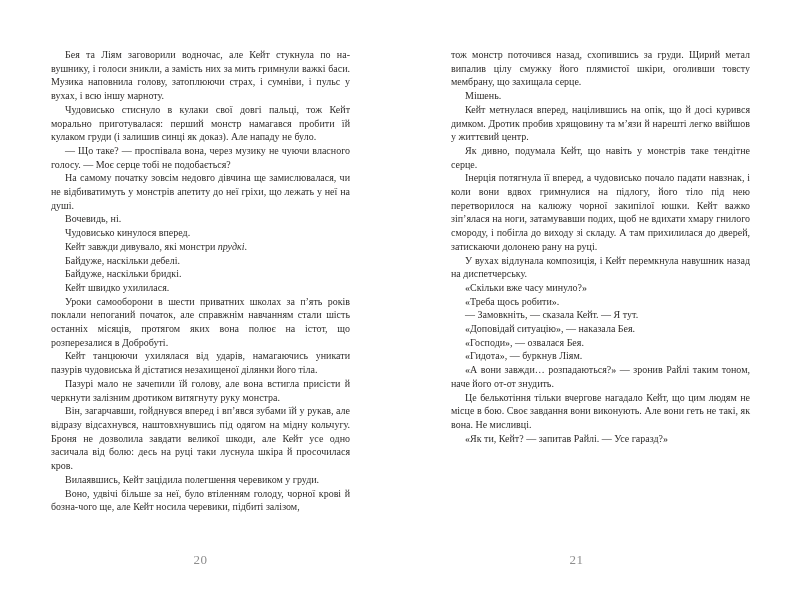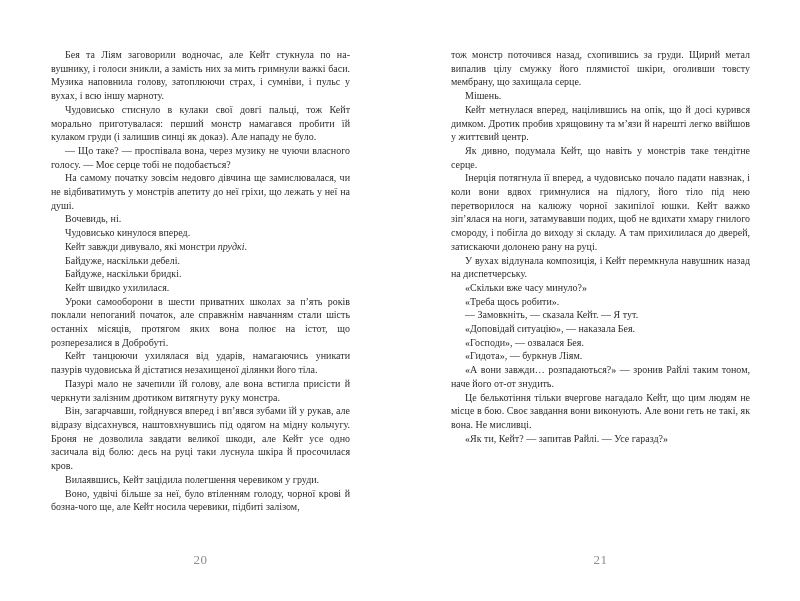--- a/index.html
+++ b/index.html
@@ -37,21 +37,21 @@
   .page-number {
     position: absolute;
     top: 552px;
     width: 299px;
     text-align: center;
     font-size: 13px;
     letter-spacing: 0.5px;
     color: #8d8d8d;
   }
   .page-number.left  { left: 51px; }
-  .page-number.right { left: 451px; }
+  .page-number.right { left: 427px; }
 </style>
 </head>
 <body>
 
 <div class="spread">
   <div class="page-text left">
       <p class="indent"><span>Бея та Ліям заговорили водночас, але Кейт стукнула по на­вушнику, і голоси зникли, а замість них за мить гримнули важ­кі баси. Музика наповнила голову, затоплюючи страх, і сумніви, і пульс у вухах, і всю іншу марноту.</span></p>
       <p class="indent"><span>Чудовисько стиснуло в кулаки свої довгі пальці, тож Кейт морально приготувалася: перший монстр намагався пробити їй кулаком груди (і залишив синці як доказ). Але нападу не було.</span></p>
       <p class="indent"><span>— Що таке? — проспівала вона, через музику не чуючи власно­го голосу. — Моє серце тобі не подобається?</span></p>
       <p class="indent"><span>На самому початку зовсім недовго дівчина ще замислювала­ся, чи не відбиватимуть у монстрів апетиту до неї гріхи, що ле­жать у неї на душі.</span></p>

